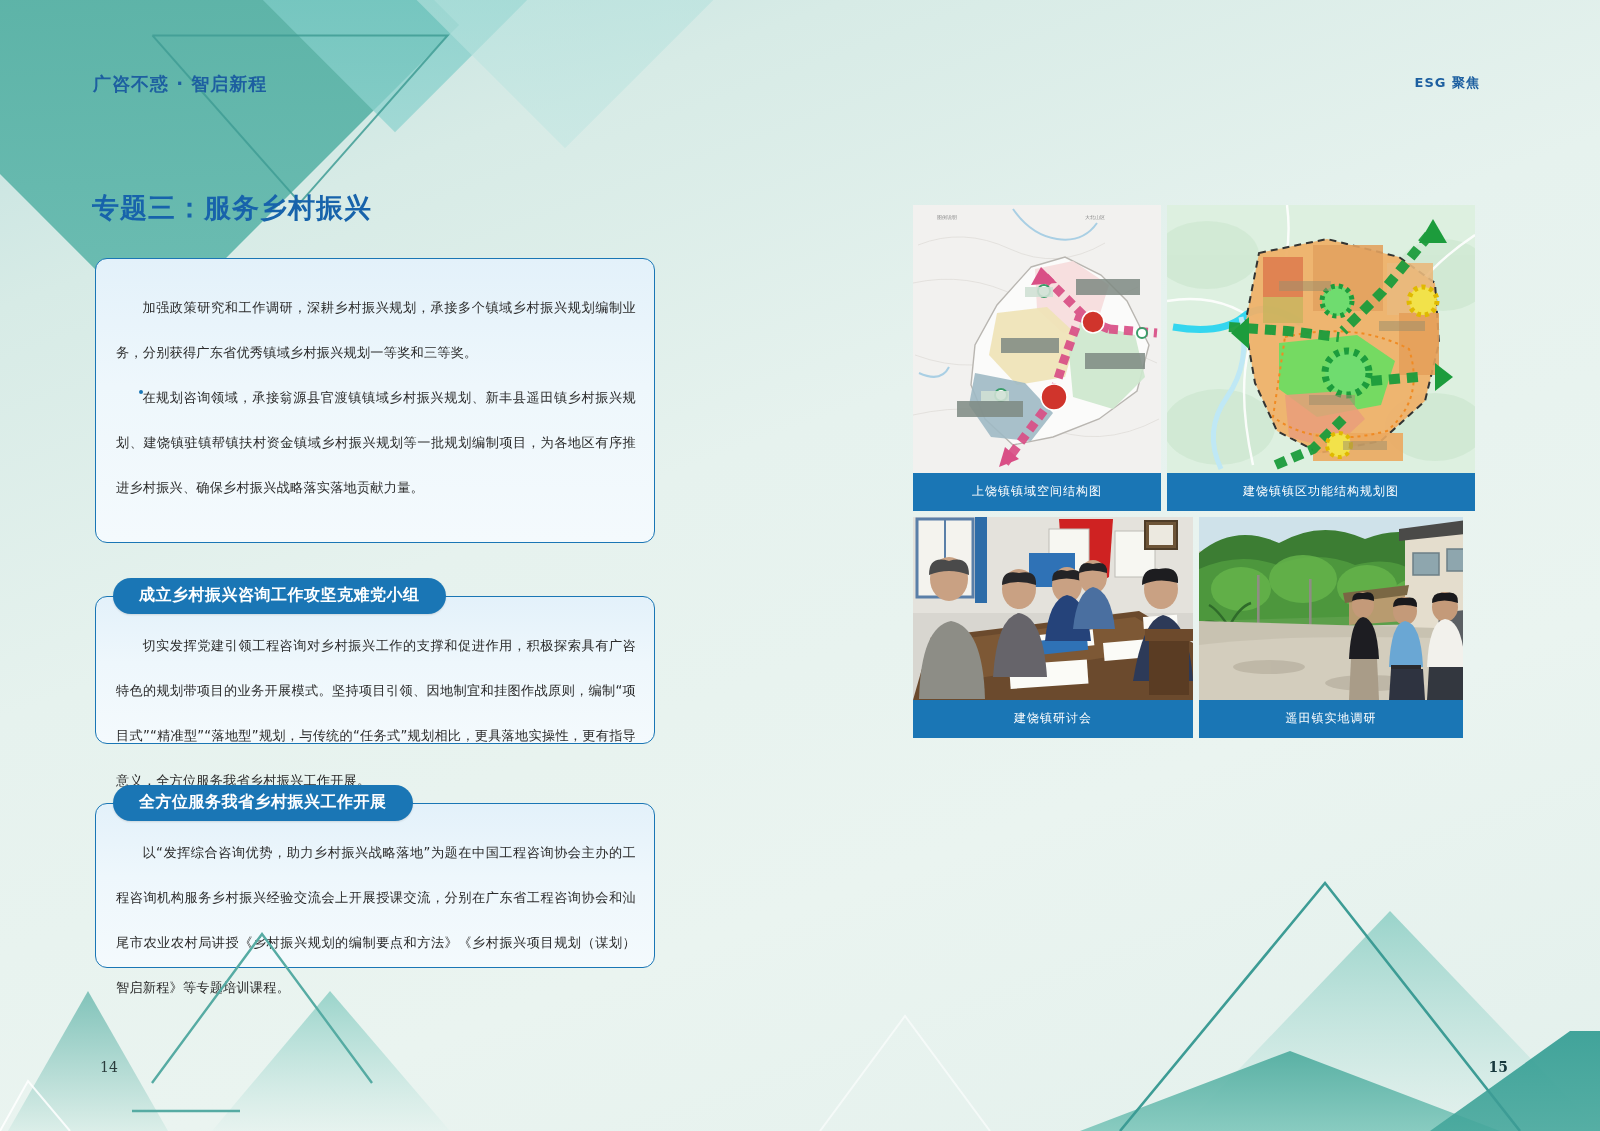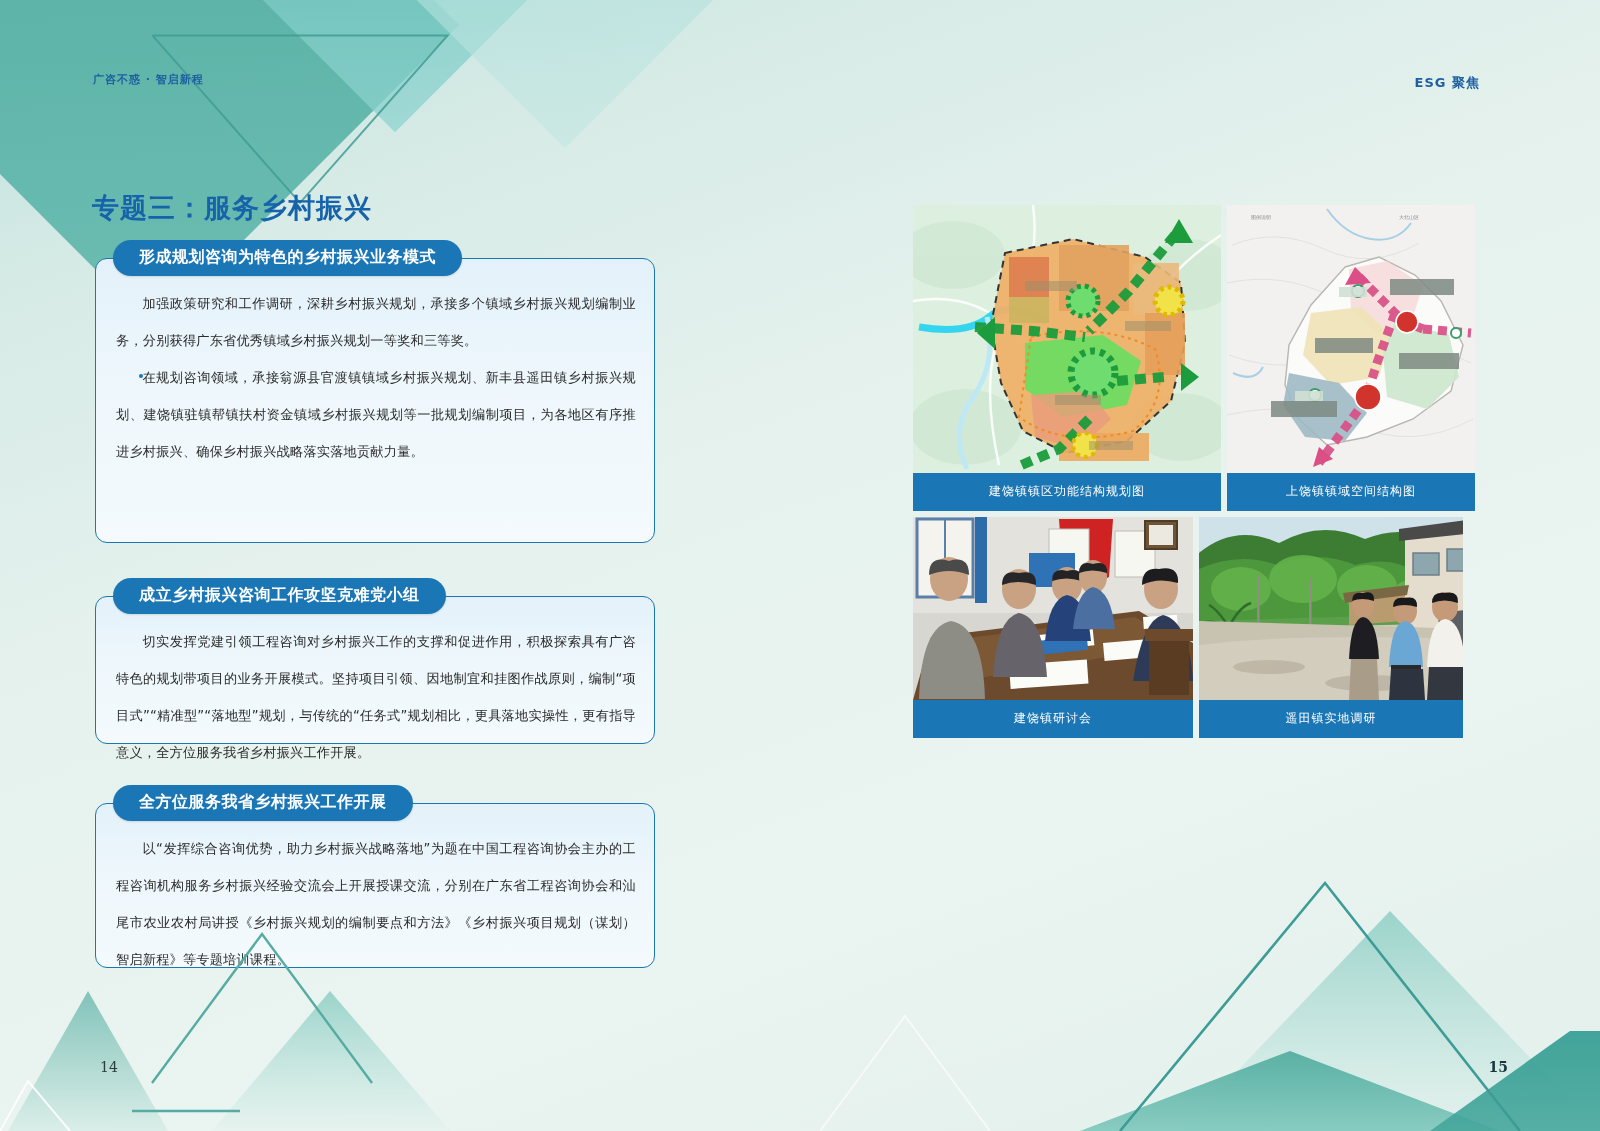--- a/index.html
+++ b/index.html
@@ -24,21 +24,21 @@
   .d3{left:400px;top:-250px;width:330px;height:330px;
       background:linear-gradient(135deg,#9ad8d3,#c2e6e2);
       transform:rotate(45deg);opacity:.6;}
   .vshape{
     position:absolute;left:140px;top:30px;width:320px;height:180px;
     pointer-events:none;
   }
   
   .hdr-left{
     position:absolute;left:93px;top:72px;
-    font-size:11px;font-weight:bold;color:#1d5fa0;letter-spacing:1px;
+    font-size:18px;font-weight:bold;color:#1d5fa0;letter-spacing:1px;
     font-family:"DejaVu Sans","Liberation Sans",sans-serif;
   }
   .hdr-right{
     position:absolute;right:120px;top:74px;
     font-size:13px;font-weight:bold;color:#1d5fa0;letter-spacing:1px;
     font-family:"DejaVu Sans","Liberation Sans",sans-serif;
   }
   
   .page-title{
     position:absolute;left:92px;top:190px;
@@ -61,21 +61,21 @@
     position:absolute;left:0;top:18px;width:100%;
     box-sizing:border-box;
     border:1.4px solid #1a76b5;
     border-radius:12px;
     background:linear-gradient(180deg,#e3f1fa 0%,#eef7fc 45%,#f4fafd 100%);
   }
   .sec-box p{
     margin:0;
     color:#2b2b2b;
     font-size:13.2px;
-    line-height:37px;
+    line-height:45px;
     text-indent:2em;
     font-family:"DejaVu Sans","Liberation Sans",sans-serif;
     text-align:justify;
     letter-spacing:.2px;
   }
   .sec-body{padding:26px 18px 20px 20px;}
   .bullet{position:relative;}
   .bullet:before{
     content:"";position:absolute;left:23px;top:15px;
     width:4px;height:4px;border-radius:50%;background:#1a76b5;
@@ -118,21 +118,20 @@
 
   <div class="page-title">专题三：服务乡村振兴</div>
 
   <div class="section" style="top:240px;height:305px;">
     <div class="sec-box" style="height:285px;">
       <div class="sec-body">
         <p>加强政策研究和工作调研，深耕乡村振兴规划，承接多个镇域乡村振兴规划编制业务，分别获得广东省优秀镇域乡村振兴规划一等奖和三等奖。</p>
         <p class="bullet">在规划咨询领域，承接翁源县官渡镇镇域乡村振兴规划、新丰县遥田镇乡村振兴规划、建饶镇驻镇帮镇扶村资金镇域乡村振兴规划等一批规划编制项目，为各地区有序推进乡村振兴、确保乡村振兴战略落实落地贡献力量。</p>
       </div>
     </div>
-    <div class="sec-badge">形成规划咨询为特色的乡村振兴业务模式</div>
   </div>
 
   <div class="section" style="top:578px;height:165px;">
     <div class="sec-box" style="height:148px;">
       <div class="sec-body">
         <p>切实发挥党建引领工程咨询对乡村振兴工作的支撑和促进作用，积极探索具有广咨特色的规划带项目的业务开展模式。坚持项目引领、因地制宜和挂图作战原则，编制“项目式”“精准型”“落地型”规划，与传统的“任务式”规划相比，更具落地实操性，更有指导意义，全方位服务我省乡村振兴工作开展。</p>
       </div>
     </div>
     <div class="sec-badge">成立乡村振兴咨询工作攻坚克难党小组</div>
   </div>
@@ -142,81 +141,20 @@
       <div class="sec-body">
         <p>以“发挥综合咨询优势，助力乡村振兴战略落地”为题在中国工程咨询协会主办的工程咨询机构服务乡村振兴经验交流会上开展授课交流，分别在广东省工程咨询协会和汕尾市农业农村局讲授《乡村振兴规划的编制要点和方法》《乡村振兴项目规划（谋划）智启新程》等专题培训课程。</p>
       </div>
     </div>
     <div class="sec-badge">全方位服务我省乡村振兴工作开展</div>
   </div>
 
   <div class="gallery">
 
     <div class="grow" style="margin-bottom:6px;">
-
-      <div class="gcell" style="width:308px;">
-        <div class="gimg" style="height:268px;">
-          <svg width="308" height="268" viewBox="0 0 308 268" preserveAspectRatio="none">
-            <rect width="308" height="268" fill="#ddf0e0"></rect>
-
-            <g fill="#cfe8d2" opacity="0.8">
-              <ellipse cx="40" cy="50" rx="52" ry="34"></ellipse>
-              <ellipse cx="276" cy="70" rx="48" ry="36"></ellipse>
-              <ellipse cx="52" cy="222" rx="56" ry="38"></ellipse>
-              <ellipse cx="268" cy="222" rx="50" ry="34"></ellipse>
-            </g>
-
-            <g stroke="#ffffff" stroke-width="2.4" fill="none" opacity="0.9">
-              <path d="M0 96 q60 -10 100 30 t90 50"></path>
-              <path d="M120 0 q8 60 -24 110 t-10 150"></path>
-              <path d="M308 30 q-60 40 -80 90"></path>
-            </g>
-
-            <path d="M6 122 q48 8 70 -10 t58 6" stroke="#2ad4ef" stroke-width="7" fill="none" opacity="0.95"></path>
-            <path d="M74 112 q10 46 -14 80 t-6 72" stroke="#bfe8f5" stroke-width="5" fill="none"></path>
-
-            <path d="M92 48 L160 34 L232 52 L268 78 L272 138 L258 196 L214 236 L152 248 L110 226 L88 178 L78 120 Z" fill="#efb26b" opacity="0.95" stroke="#2a2a2a" stroke-width="2" stroke-dasharray="7 5"></path>
-
-            <rect x="96" y="52" width="40" height="40" fill="#de7d4f" opacity="0.9"></rect>
-            <rect x="96" y="92" width="40" height="26" fill="#c9b45e" opacity="0.85"></rect>
-            <rect x="146" y="40" width="70" height="66" fill="#e2a25f" opacity="0.9"></rect>
-            <rect x="220" y="58" width="46" height="52" fill="#e9b97d" opacity="0.9"></rect>
-            <rect x="232" y="108" width="40" height="62" fill="#e4a05a" opacity="0.9"></rect>
-
-            <path d="M112 138 L190 130 L228 156 L214 200 L150 212 L112 184 Z" fill="#5fe05f" opacity="0.85"></path>
-            <path d="M118 190 L176 186 L198 214 L166 244 L122 232 Z" fill="#e99d7a" opacity="0.85"></path>
-            <rect x="146" y="228" width="90" height="28" fill="#eba85f" opacity="0.9"></rect>
-
-            <path d="M118 132 q70 -16 124 12 q16 50 -22 82 q-70 18 -114 -14 Z" fill="none" stroke="#f08a22" stroke-width="2" stroke-dasharray="3 4"></path>
-
-            <g stroke="#1c9c3c" stroke-width="10" fill="none" stroke-dasharray="11 7" opacity="0.95">
-              <path d="M262 30 L216 86 L176 126"></path>
-              <path d="M62 122 L120 126 L172 132"></path>
-              <path d="M204 176 L252 172"></path>
-              <path d="M176 214 L146 244 L104 262"></path>
-            </g>
-            <polygon points="266,14 280,38 252,38" fill="#1c9c3c"></polygon>
-            <polygon points="268,158 286,172 268,186" fill="#1c9c3c"></polygon>
-            <polygon points="64,128 82,112 82,144" fill="#1c9c3c"></polygon>
-
-            <g>
-              <circle cx="170" cy="96" r="15" fill="#6fdc6f" stroke="#1c9c3c" stroke-width="5" stroke-dasharray="4 4"></circle>
-              <circle cx="180" cy="168" r="22" fill="#6fdc6f" stroke="#1c9c3c" stroke-width="7" stroke-dasharray="5 5"></circle>
-              <circle cx="256" cy="96" r="14" fill="#f2e24a" stroke="#e0b900" stroke-width="5" stroke-dasharray="4 4"></circle>
-              <circle cx="172" cy="240" r="12" fill="#f2e24a" stroke="#e0b900" stroke-width="4" stroke-dasharray="4 4"></circle>
-            </g>
-
-            <rect x="112" y="76" width="52" height="10" fill="#9c8e6b" opacity="0.55"></rect>
-            <rect x="212" y="116" width="46" height="10" fill="#9c8e6b" opacity="0.55"></rect>
-            <rect x="142" y="190" width="46" height="10" fill="#9c8e6b" opacity="0.55"></rect>
-            <rect x="176" y="236" width="44" height="9" fill="#9c8e6b" opacity="0.5"></rect>
-          </svg>
-        </div>
-        <div class="cap">建饶镇镇区功能结构规划图</div>
-      </div>
 
       <div class="gcell" style="width:248px;">
         <div class="gimg" style="height:268px;">
           <svg width="248" height="268" viewBox="0 0 248 268" preserveAspectRatio="none">
             <rect width="248" height="268" fill="#f2f1ef"></rect>
 
             <g stroke="#dcdad6" fill="none" stroke-width="0.7">
               <path d="M5 40 q45 -18 92 4 t95 -6"></path>
               <path d="M0 78 q55 -12 105 14 t120 -10"></path>
               <path d="M2 150 q60 22 112 -4 t130 12"></path>
@@ -254,20 +192,81 @@
             <rect x="88" y="133" width="58" height="15" fill="#7e8a83" opacity="0.85"></rect>
             <rect x="172" y="148" width="60" height="16" fill="#7e8a83" opacity="0.85"></rect>
             <rect x="44" y="196" width="66" height="16" fill="#7e8a83" opacity="0.85"></rect>
             <rect x="112" y="82" width="28" height="10" fill="#cfe0d4" opacity="0.9"></rect>
             <rect x="68" y="186" width="28" height="10" fill="#cfe0d4" opacity="0.9"></rect>
             <text x="24" y="14" font-size="5" fill="#8d8d8d" font-family="DejaVu Sans, sans-serif">图例说明</text>
             <text x="172" y="14" font-size="5" fill="#8d8d8d" font-family="DejaVu Sans, sans-serif">大北山区</text>
           </svg>
         </div>
         <div class="cap">上饶镇镇域空间结构图</div>
+      </div>
+
+      <div class="gcell" style="width:308px;">
+        <div class="gimg" style="height:268px;">
+          <svg width="308" height="268" viewBox="0 0 308 268" preserveAspectRatio="none">
+            <rect width="308" height="268" fill="#ddf0e0"></rect>
+
+            <g fill="#cfe8d2" opacity="0.8">
+              <ellipse cx="40" cy="50" rx="52" ry="34"></ellipse>
+              <ellipse cx="276" cy="70" rx="48" ry="36"></ellipse>
+              <ellipse cx="52" cy="222" rx="56" ry="38"></ellipse>
+              <ellipse cx="268" cy="222" rx="50" ry="34"></ellipse>
+            </g>
+
+            <g stroke="#ffffff" stroke-width="2.4" fill="none" opacity="0.9">
+              <path d="M0 96 q60 -10 100 30 t90 50"></path>
+              <path d="M120 0 q8 60 -24 110 t-10 150"></path>
+              <path d="M308 30 q-60 40 -80 90"></path>
+            </g>
+
+            <path d="M6 122 q48 8 70 -10 t58 6" stroke="#2ad4ef" stroke-width="7" fill="none" opacity="0.95"></path>
+            <path d="M74 112 q10 46 -14 80 t-6 72" stroke="#bfe8f5" stroke-width="5" fill="none"></path>
+
+            <path d="M92 48 L160 34 L232 52 L268 78 L272 138 L258 196 L214 236 L152 248 L110 226 L88 178 L78 120 Z" fill="#efb26b" opacity="0.95" stroke="#2a2a2a" stroke-width="2" stroke-dasharray="7 5"></path>
+
+            <rect x="96" y="52" width="40" height="40" fill="#de7d4f" opacity="0.9"></rect>
+            <rect x="96" y="92" width="40" height="26" fill="#c9b45e" opacity="0.85"></rect>
+            <rect x="146" y="40" width="70" height="66" fill="#e2a25f" opacity="0.9"></rect>
+            <rect x="220" y="58" width="46" height="52" fill="#e9b97d" opacity="0.9"></rect>
+            <rect x="232" y="108" width="40" height="62" fill="#e4a05a" opacity="0.9"></rect>
+
+            <path d="M112 138 L190 130 L228 156 L214 200 L150 212 L112 184 Z" fill="#5fe05f" opacity="0.85"></path>
+            <path d="M118 190 L176 186 L198 214 L166 244 L122 232 Z" fill="#e99d7a" opacity="0.85"></path>
+            <rect x="146" y="228" width="90" height="28" fill="#eba85f" opacity="0.9"></rect>
+
+            <path d="M118 132 q70 -16 124 12 q16 50 -22 82 q-70 18 -114 -14 Z" fill="none" stroke="#f08a22" stroke-width="2" stroke-dasharray="3 4"></path>
+
+            <g stroke="#1c9c3c" stroke-width="10" fill="none" stroke-dasharray="11 7" opacity="0.95">
+              <path d="M262 30 L216 86 L176 126"></path>
+              <path d="M62 122 L120 126 L172 132"></path>
+              <path d="M204 176 L252 172"></path>
+              <path d="M176 214 L146 244 L104 262"></path>
+            </g>
+            <polygon points="266,14 280,38 252,38" fill="#1c9c3c"></polygon>
+            <polygon points="268,158 286,172 268,186" fill="#1c9c3c"></polygon>
+            <polygon points="64,128 82,112 82,144" fill="#1c9c3c"></polygon>
+
+            <g>
+              <circle cx="170" cy="96" r="15" fill="#6fdc6f" stroke="#1c9c3c" stroke-width="5" stroke-dasharray="4 4"></circle>
+              <circle cx="180" cy="168" r="22" fill="#6fdc6f" stroke="#1c9c3c" stroke-width="7" stroke-dasharray="5 5"></circle>
+              <circle cx="256" cy="96" r="14" fill="#f2e24a" stroke="#e0b900" stroke-width="5" stroke-dasharray="4 4"></circle>
+              <circle cx="172" cy="240" r="12" fill="#f2e24a" stroke="#e0b900" stroke-width="4" stroke-dasharray="4 4"></circle>
+            </g>
+
+            <rect x="112" y="76" width="52" height="10" fill="#9c8e6b" opacity="0.55"></rect>
+            <rect x="212" y="116" width="46" height="10" fill="#9c8e6b" opacity="0.55"></rect>
+            <rect x="142" y="190" width="46" height="10" fill="#9c8e6b" opacity="0.55"></rect>
+            <rect x="176" y="236" width="44" height="9" fill="#9c8e6b" opacity="0.5"></rect>
+          </svg>
+        </div>
+        <div class="cap">建饶镇镇区功能结构规划图</div>
       </div>
     </div>
 
     <div class="grow">
 
       <div class="gcell" style="width:280px;">
         <div class="gimg" style="height:183px;">
           <svg width="280" height="183" viewBox="0 0 280 183" preserveAspectRatio="none">
             <rect width="280" height="183" fill="#d8d6d0"></rect>
 

